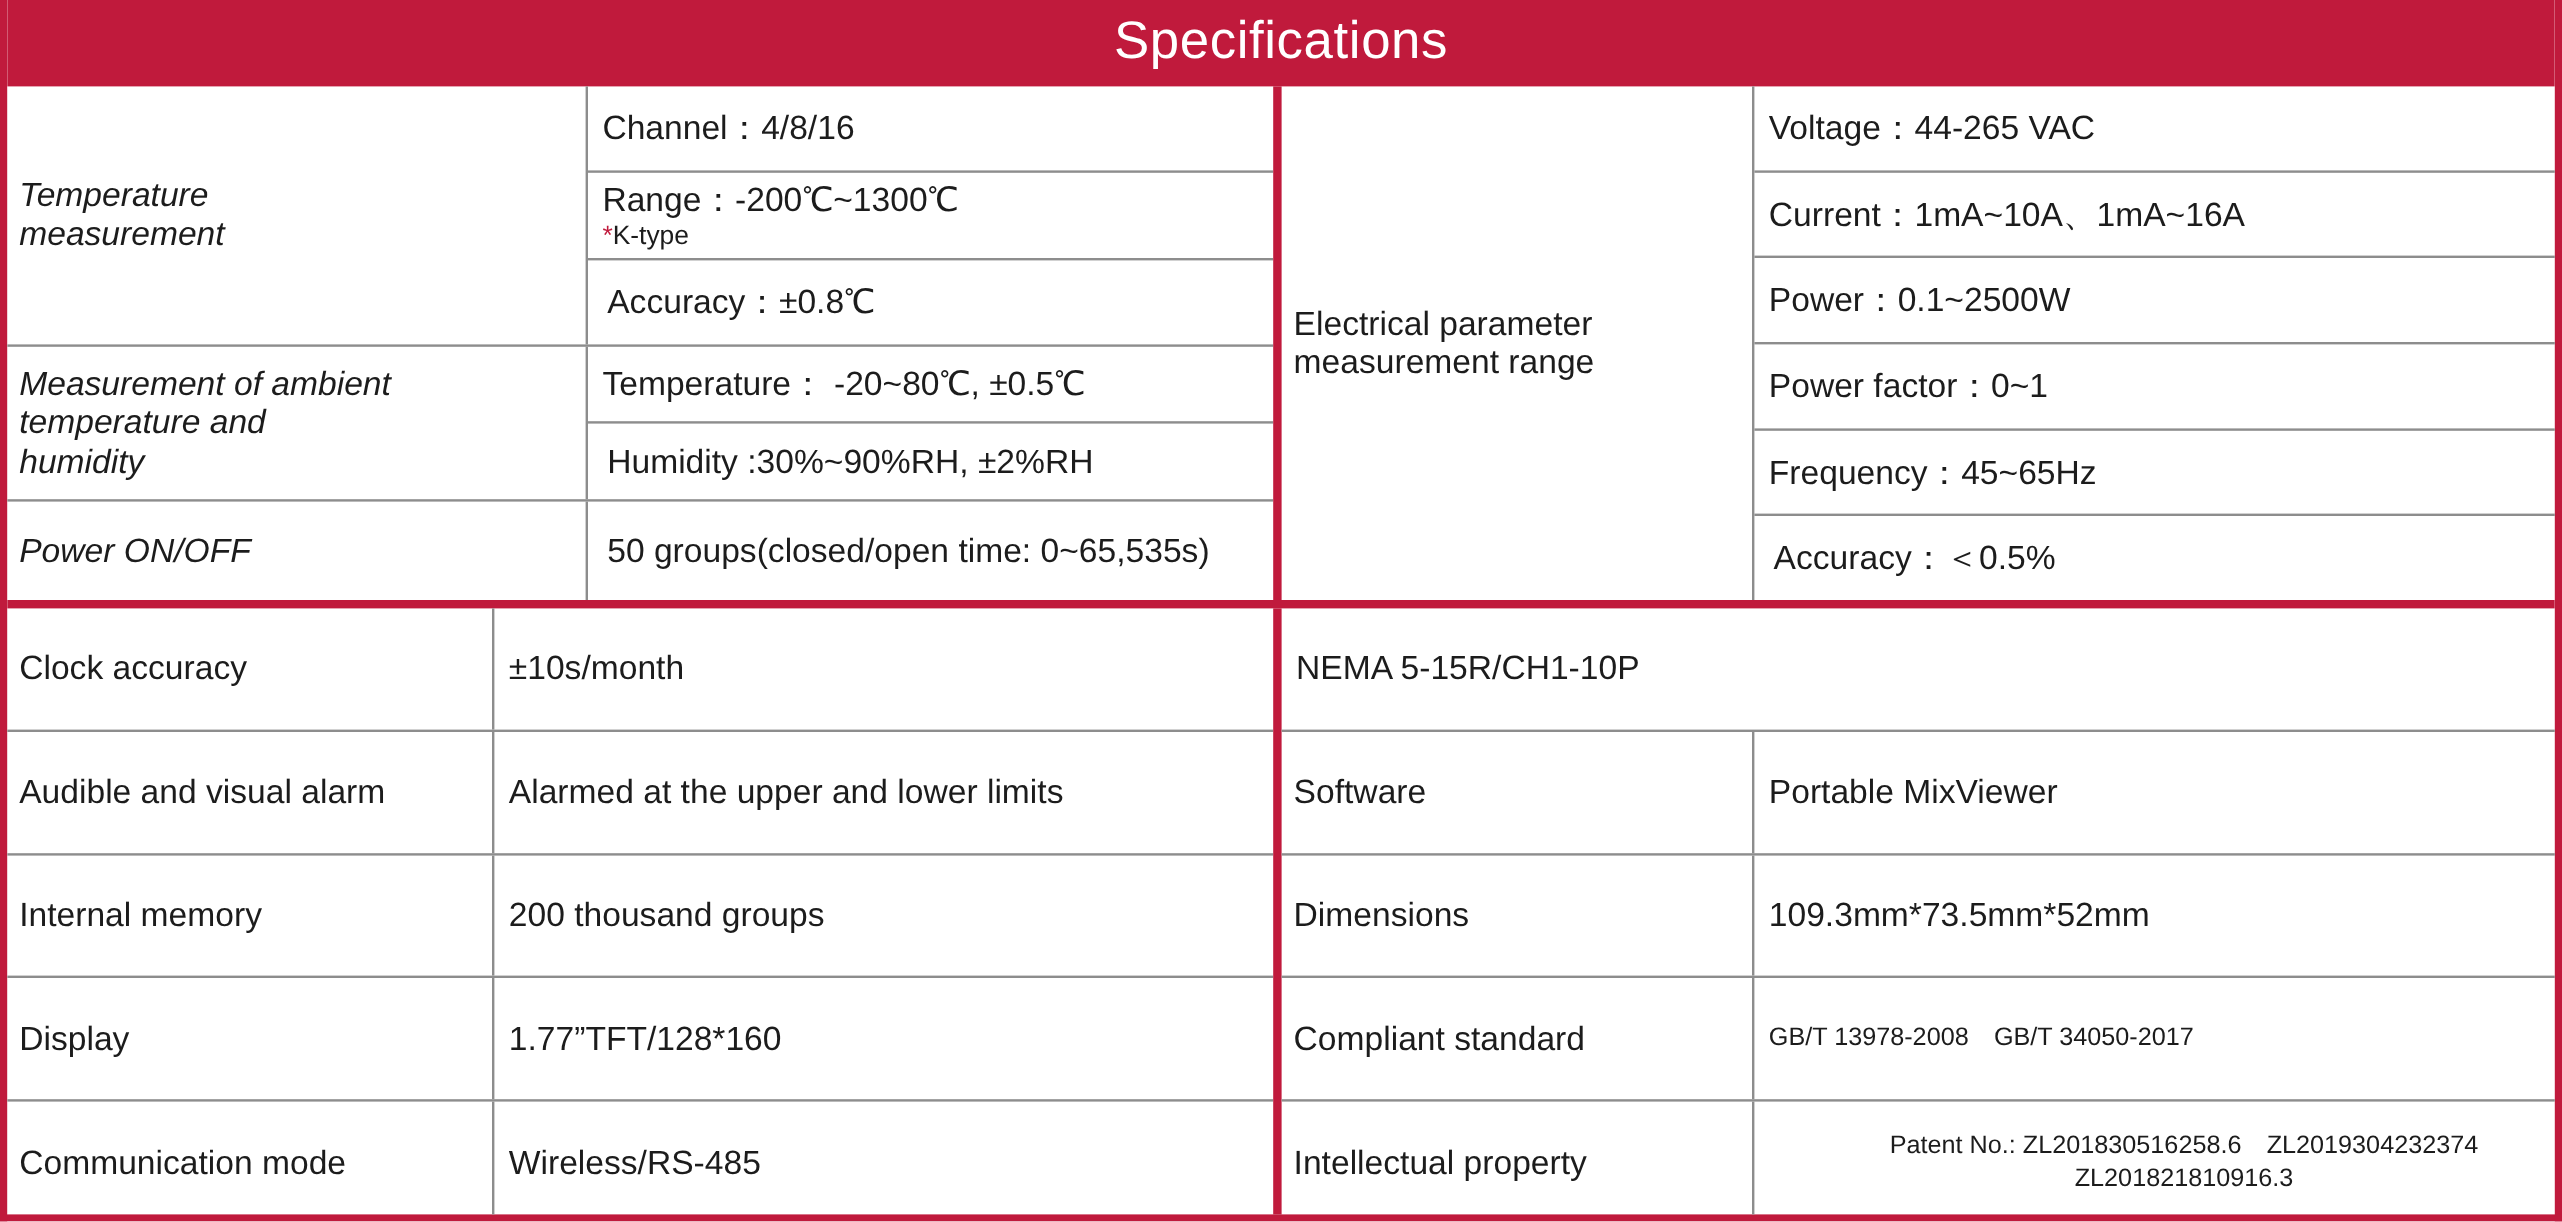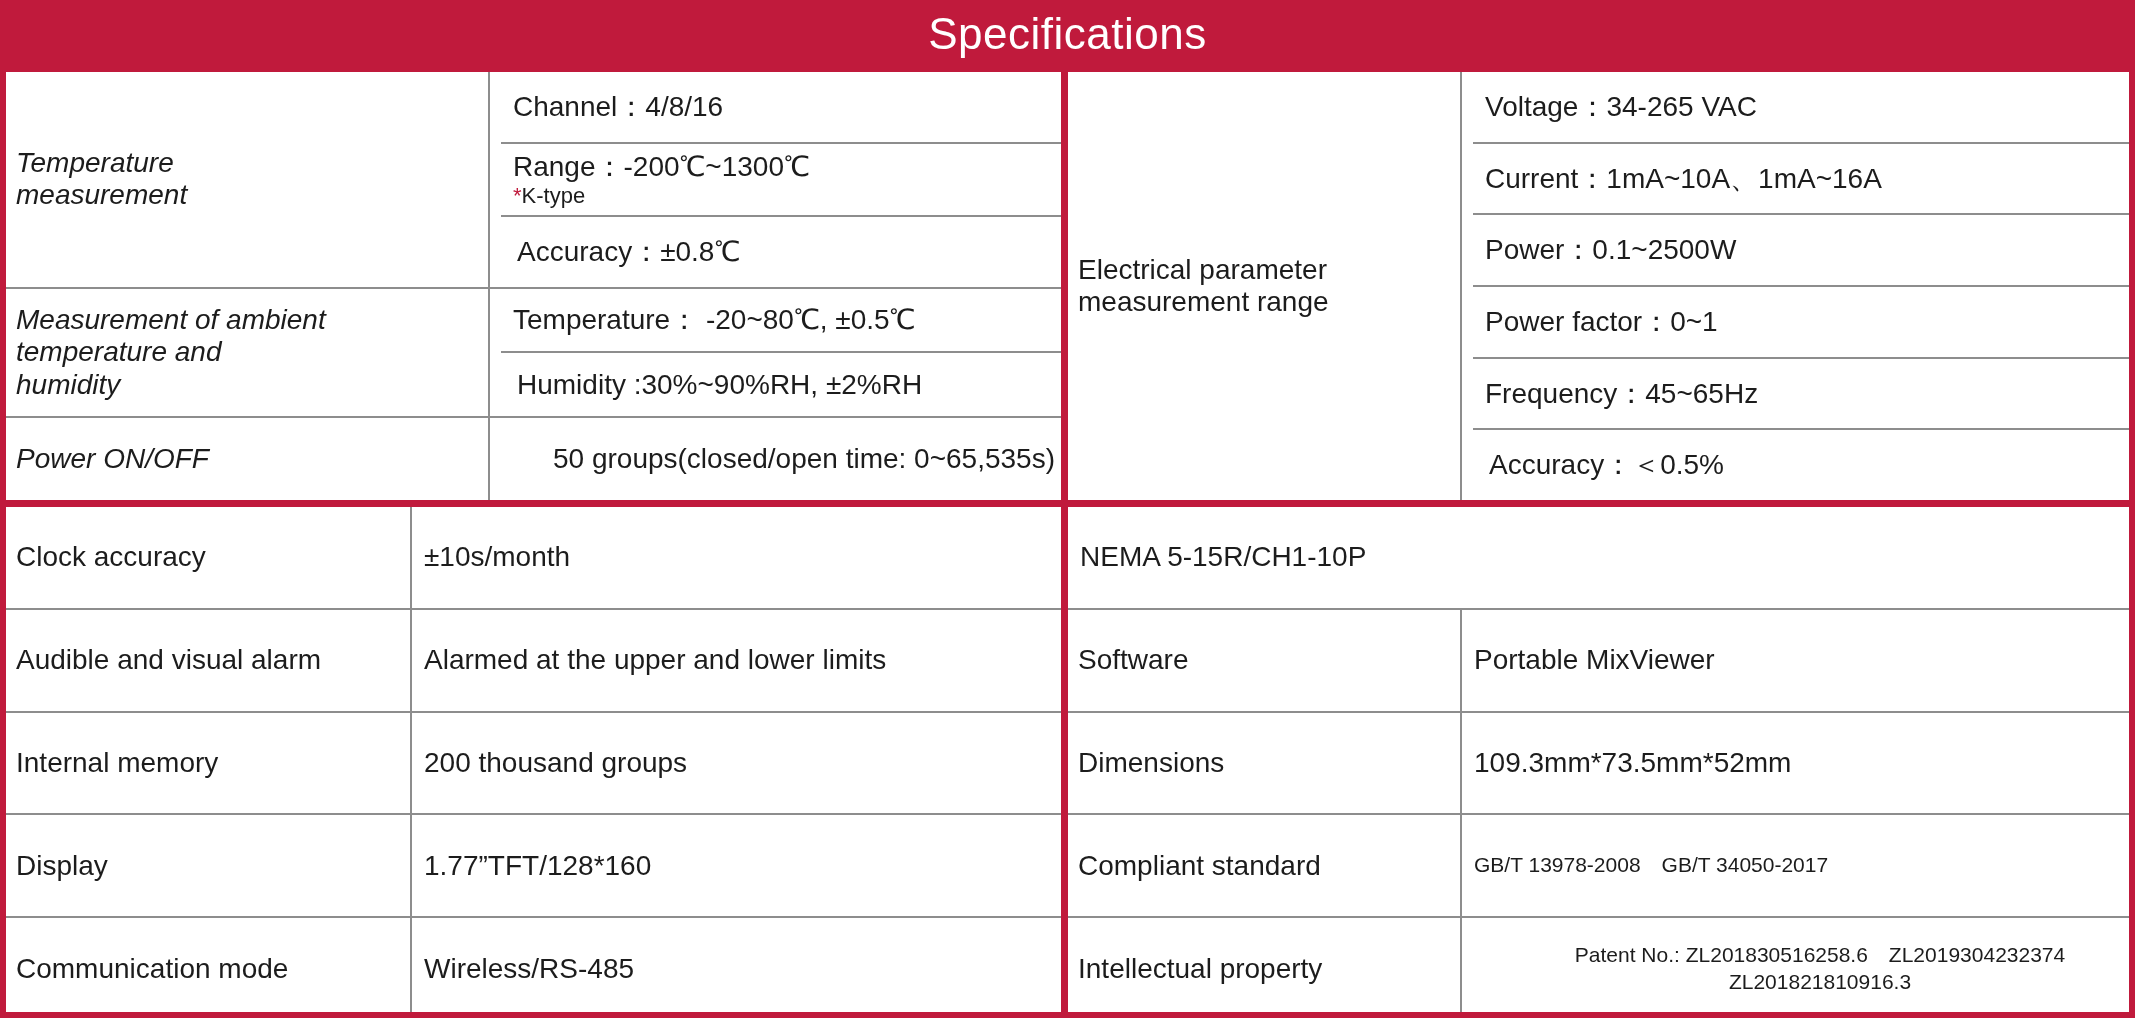--- a/index.html
+++ b/index.html
@@ -99,21 +99,20 @@
     min-width: 0;
   }
   .rows > .srow {
     display: flex;
     align-items: center;
     border-bottom: 2px solid #8d8d8d;
     padding: 0 6px 0 12px;
     flex: 1 1 0;
     min-height: 0;
     overflow: visible;
-    margin-left: 11px;
   }
   .rows > .srow:last-child { border-bottom: none; padding-left: 16px; }
 
   .srow .val {
     font-size: 28px;
     color: #1c1c1c;
     line-height: 1.14;
     white-space: nowrap;
   }
   .srow .val .sub {
@@ -133,21 +132,21 @@
   }
   .grouprow {
     display: flex;
     align-items: stretch;
     border-bottom: 2px solid #8d8d8d;
     min-height: 0;
   }
   .grouprow:last-child { border-bottom: none; }
   .g-temp  { flex: 0 0 50.7%; }
   .g-amb   { flex: 0 0 30.1%; }
-  .g-power { flex: 0 0 19.2%; gap: 36px; }
+  .g-power { flex: 0 0 19.2%; }
 
   
   .merged-label .txt.overflow {
     white-space: nowrap;
     position: relative;
     width: 400px;
   }
 
   
   .simple-rows {
@@ -284,21 +283,21 @@
 
     <div class="half right">
       <div class="merged-label col-r-label">
         <span class="txt">
           <span>Electrical parameter</span><br>
           <span>measurement range</span>
         </span>
       </div>
       <div class="rows">
         <div class="srow">
-          <span class="val">Voltage：34-265 VAC</span>
+          <span class="val">Voltage：44-265 VAC</span>
         </div>
         <div class="srow">
           <span class="val">Current：1mA~10A、1mA~16A</span>
         </div>
         <div class="srow">
           <span class="val">Power：0.1~2500W</span>
         </div>
         <div class="srow">
           <span class="val">Power factor：0~1</span>
         </div>

